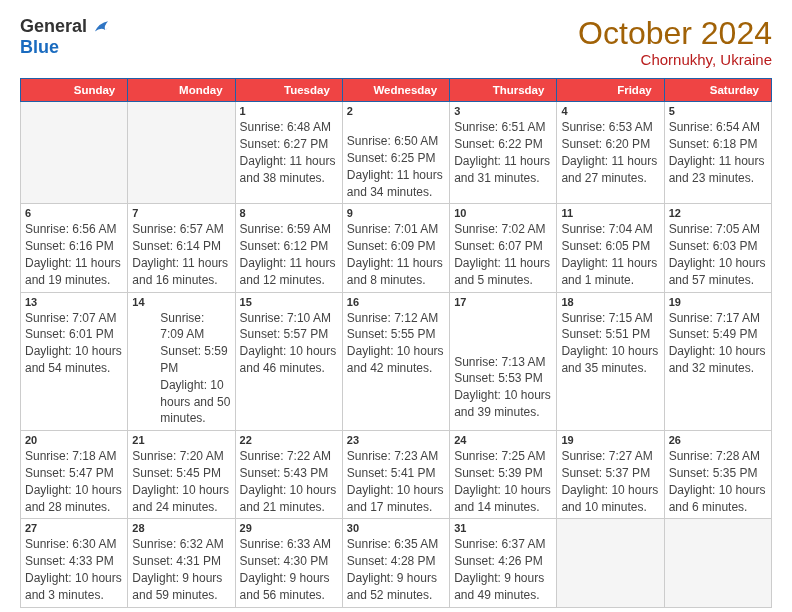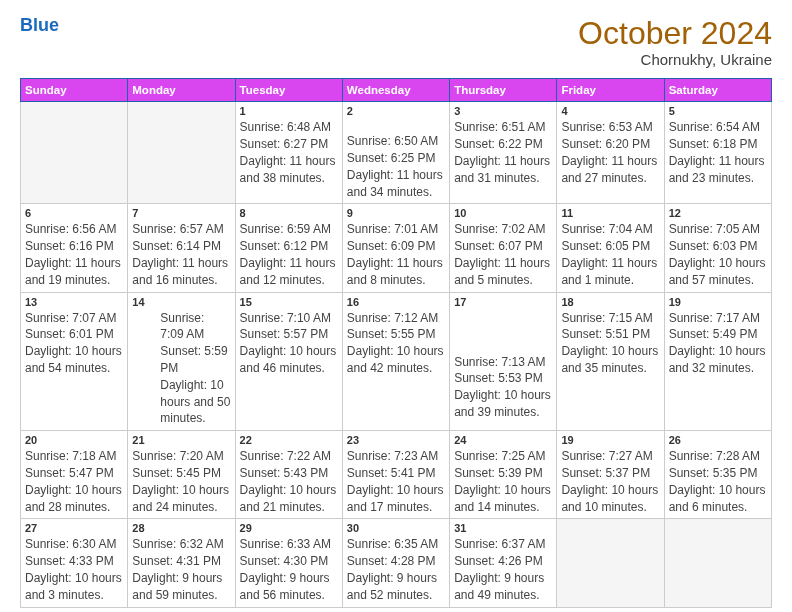--- a/index.html
+++ b/index.html
@@ -41,34 +41,34 @@
       text-align: right;
     }
     .month-title {
       font-size: 32px;
       font-weight: 400;
       color: #a16207;
       line-height: 1.1;
     }
     .location-title {
       font-size: 15px;
-      color: #404040;
+      color: #b91c1c;
     }
     table {
       width: 100%;
       border-collapse: collapse;
       table-layout: fixed;
     }
     th {
-      background-color: #d946ef;
+      background-color: #ef4444;
       color: #fff;
       font-size: 11.5px;
       font-weight: bold;
-      padding: 5px 4px;
-      text-align: left;
+      padding: 5px 12px;
+      text-align: right;
       border: 1px solid #2060a8;
     }
     td {
       border: 1px solid #ccc;
       vertical-align: top;
       padding: 3px 4px;
       font-size: 9.8px;
       color: #333;
       height: 82px;
       background: #fff;
@@ -90,20 +90,27 @@
     tr:nth-child(even) td:not(.empty) {
       background: #fff;
     }
   </style>
 </head>
 <body>
 
 <div class="header">
   <div class="logo">
     <div style="display:flex; flex-direction:column; align-items:flex-start;">
+      <div style="display:flex; align-items:center; gap:2px;">
+        <span class="logo-text-general">General</span>
+        <svg class="logo-icon" viewBox="0 0 30 24" xmlns="http://www.w3.org/2000/svg">
+          <path d="M8 18 Q14 6 26 4 Q20 10 22 16 Q16 12 8 18Z" fill="#2e75c4"></path>
+          <path d="M22 16 Q26 14 28 10 Q24 16 22 16Z" fill="#1a5fa0"></path>
+        </svg>
+      </div>
       <span class="logo-text-blue">Blue</span>
     </div>
   </div>
   <div class="title-block">
     <div class="month-title">October 2024</div>
     <div class="location-title">Chornukhy, Ukraine</div>
   </div>
 </div>
 
 <table>

